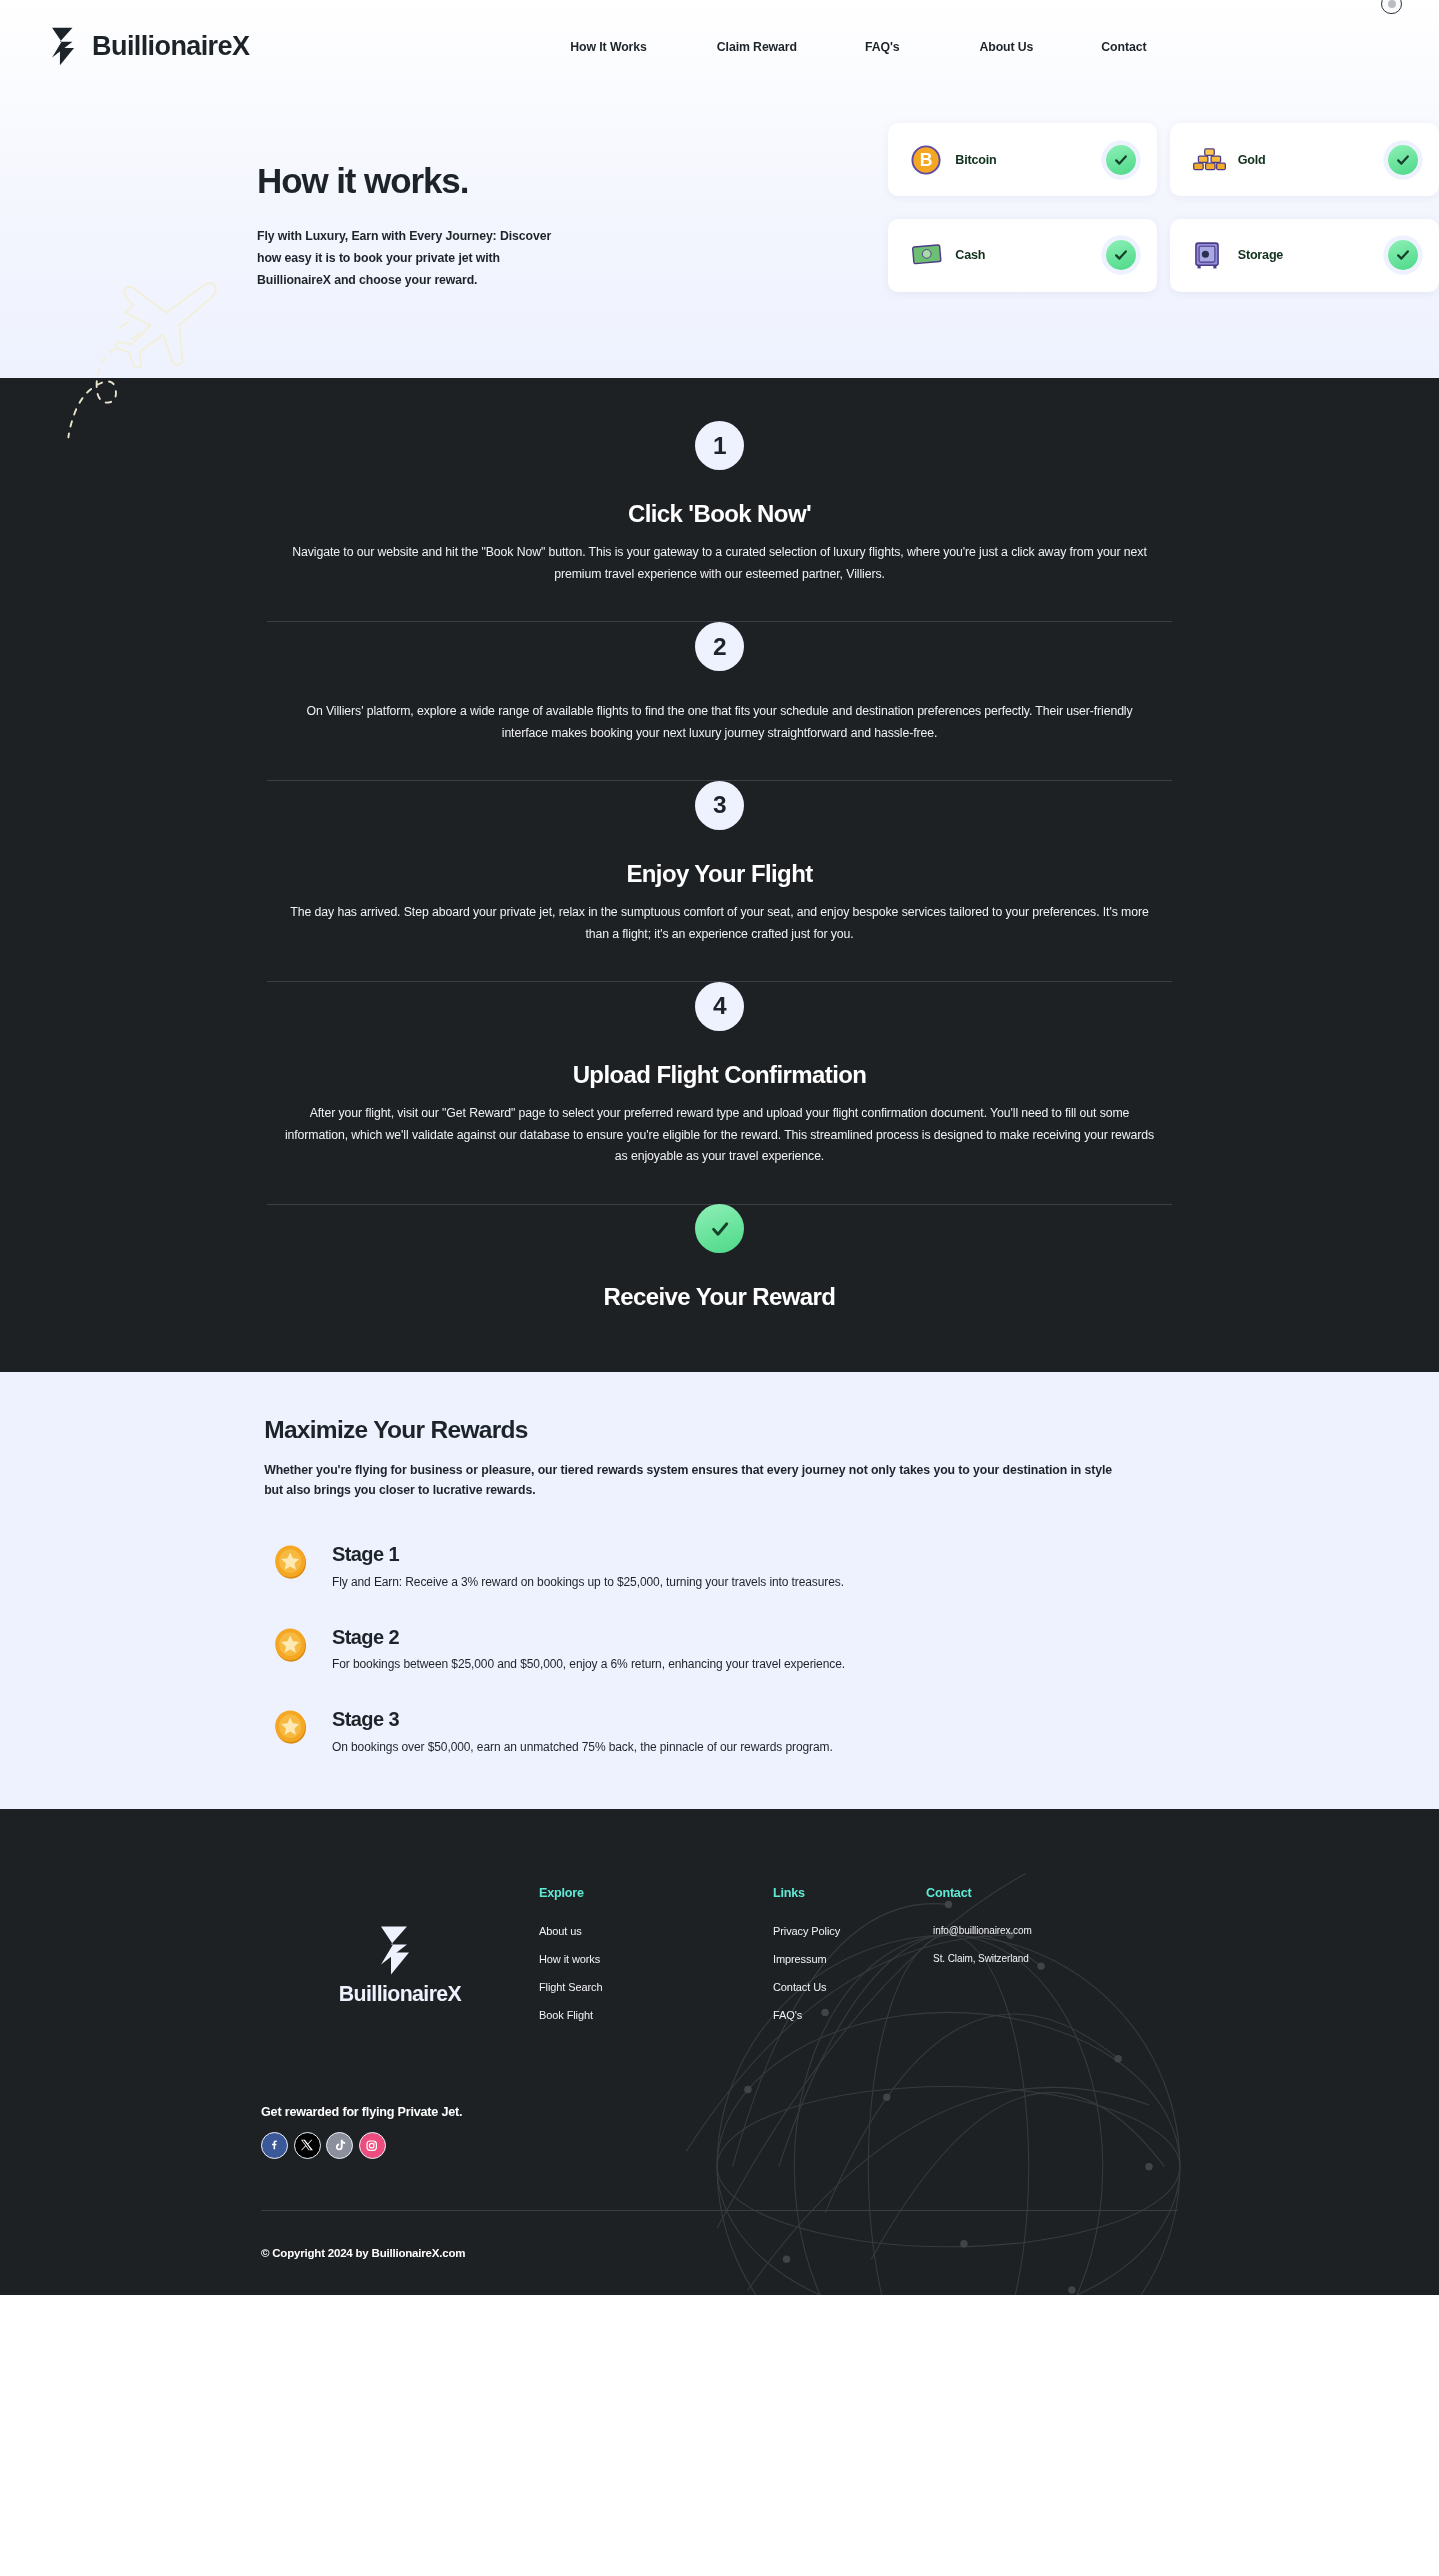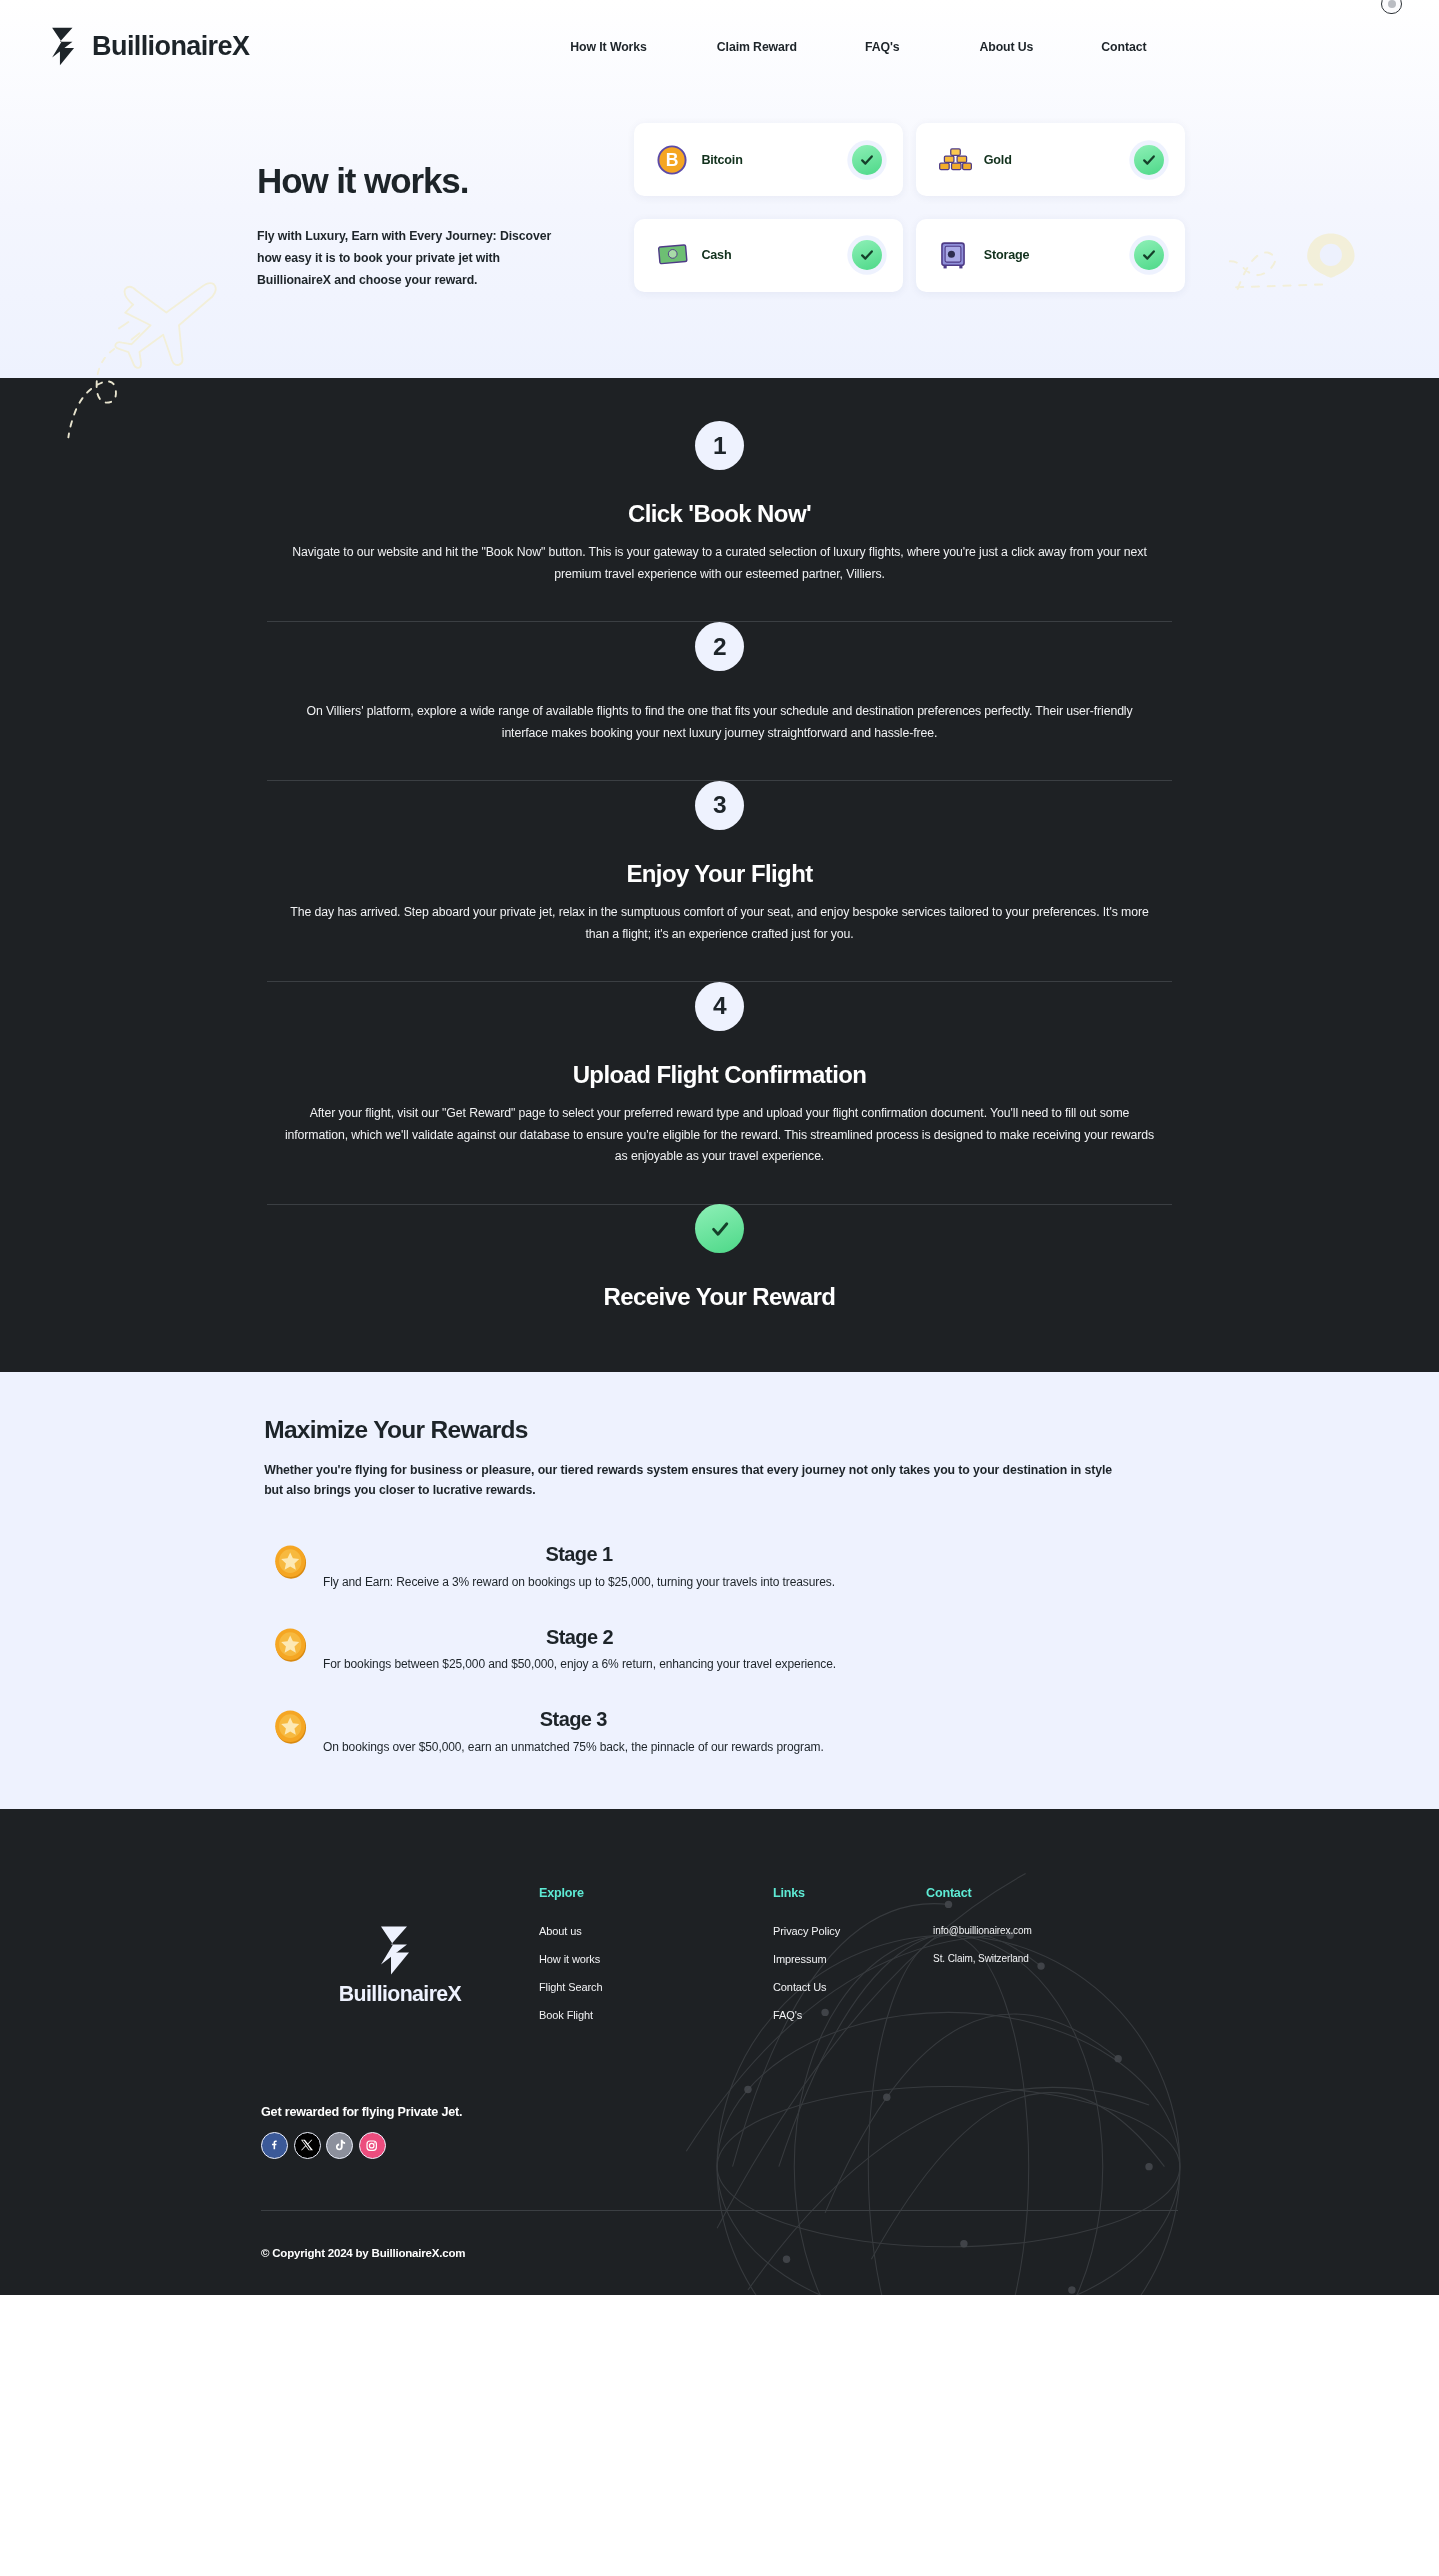--- a/index.html
+++ b/index.html
@@ -81,20 +81,21 @@
   .deco-plane { left: 46px;  top: 109px; }
   .deco-pin   { left: 1190px; top: 109px; }
 
   .hero-inner {
     position: relative;
     z-index: 3;
     display: flex;
     width: 100%;
     padding-left: 257px;
     gap: 0;
+    justify-content: space-between;
   }
   .hero-left { width: 372px; padding-top: 38px; }
   .hero-title {
     font-size: 35px;
     font-weight: 800;
     color: #1d2429;
     letter-spacing: -1.1px;
     margin-bottom: 25px;
   }
   .hero-sub {
@@ -212,24 +213,23 @@
     line-height: 1.62;
     color: #1d2429;
     max-width: 873px;
     letter-spacing: -0.1px;
     padding-left: 3.2px;
     margin-bottom: 41px;
   }
   .stage-row {
     display: flex;
     align-items: flex-start;
-    gap: 13px;
+    gap: 22px;
     padding-left: 11px;
     margin-bottom: 35px;
-    text-align: center;
   }
   .stage-row:last-child { margin-bottom: 0; }
   .stage-medal { font-size: 33px; line-height: 1; margin-top: 1.6px; flex: none; }
   .stage-text { padding-top: 1.6px; }
   .stage-name {
     font-size: 20px;
     font-weight: 800;
     color: #1d2429;
     letter-spacing: -0.6px;
     margin-bottom: 8.7px;

